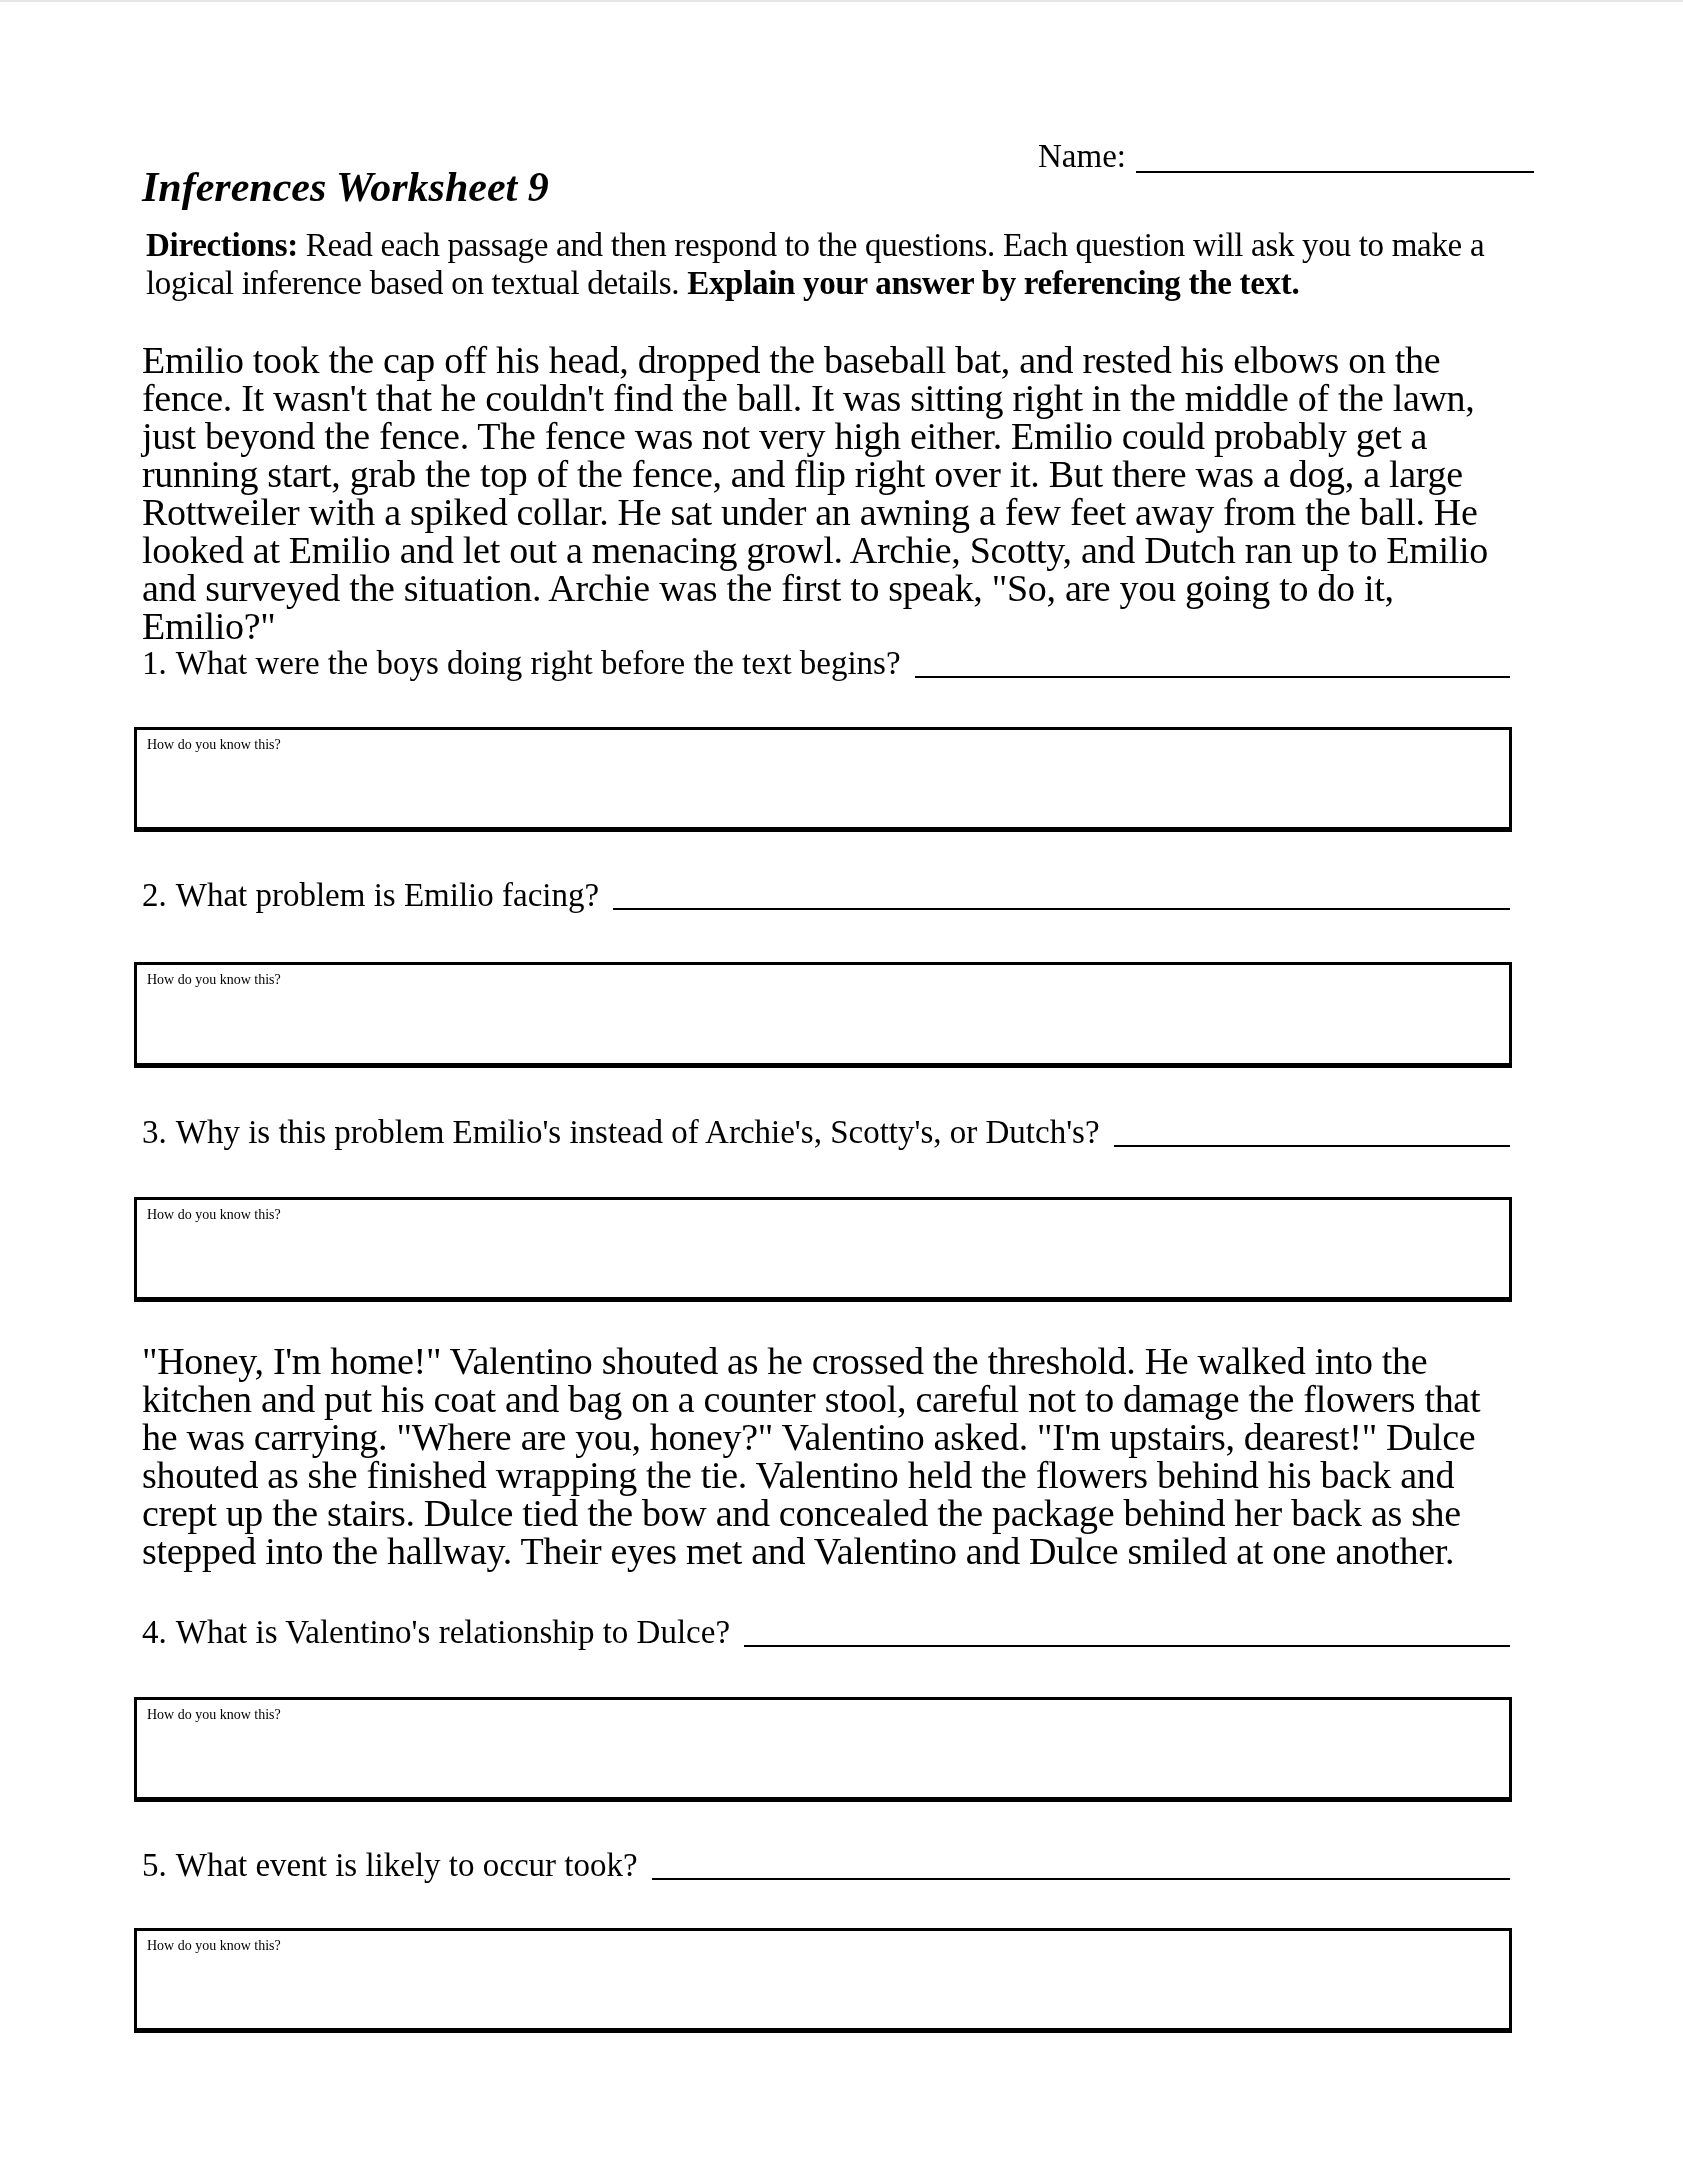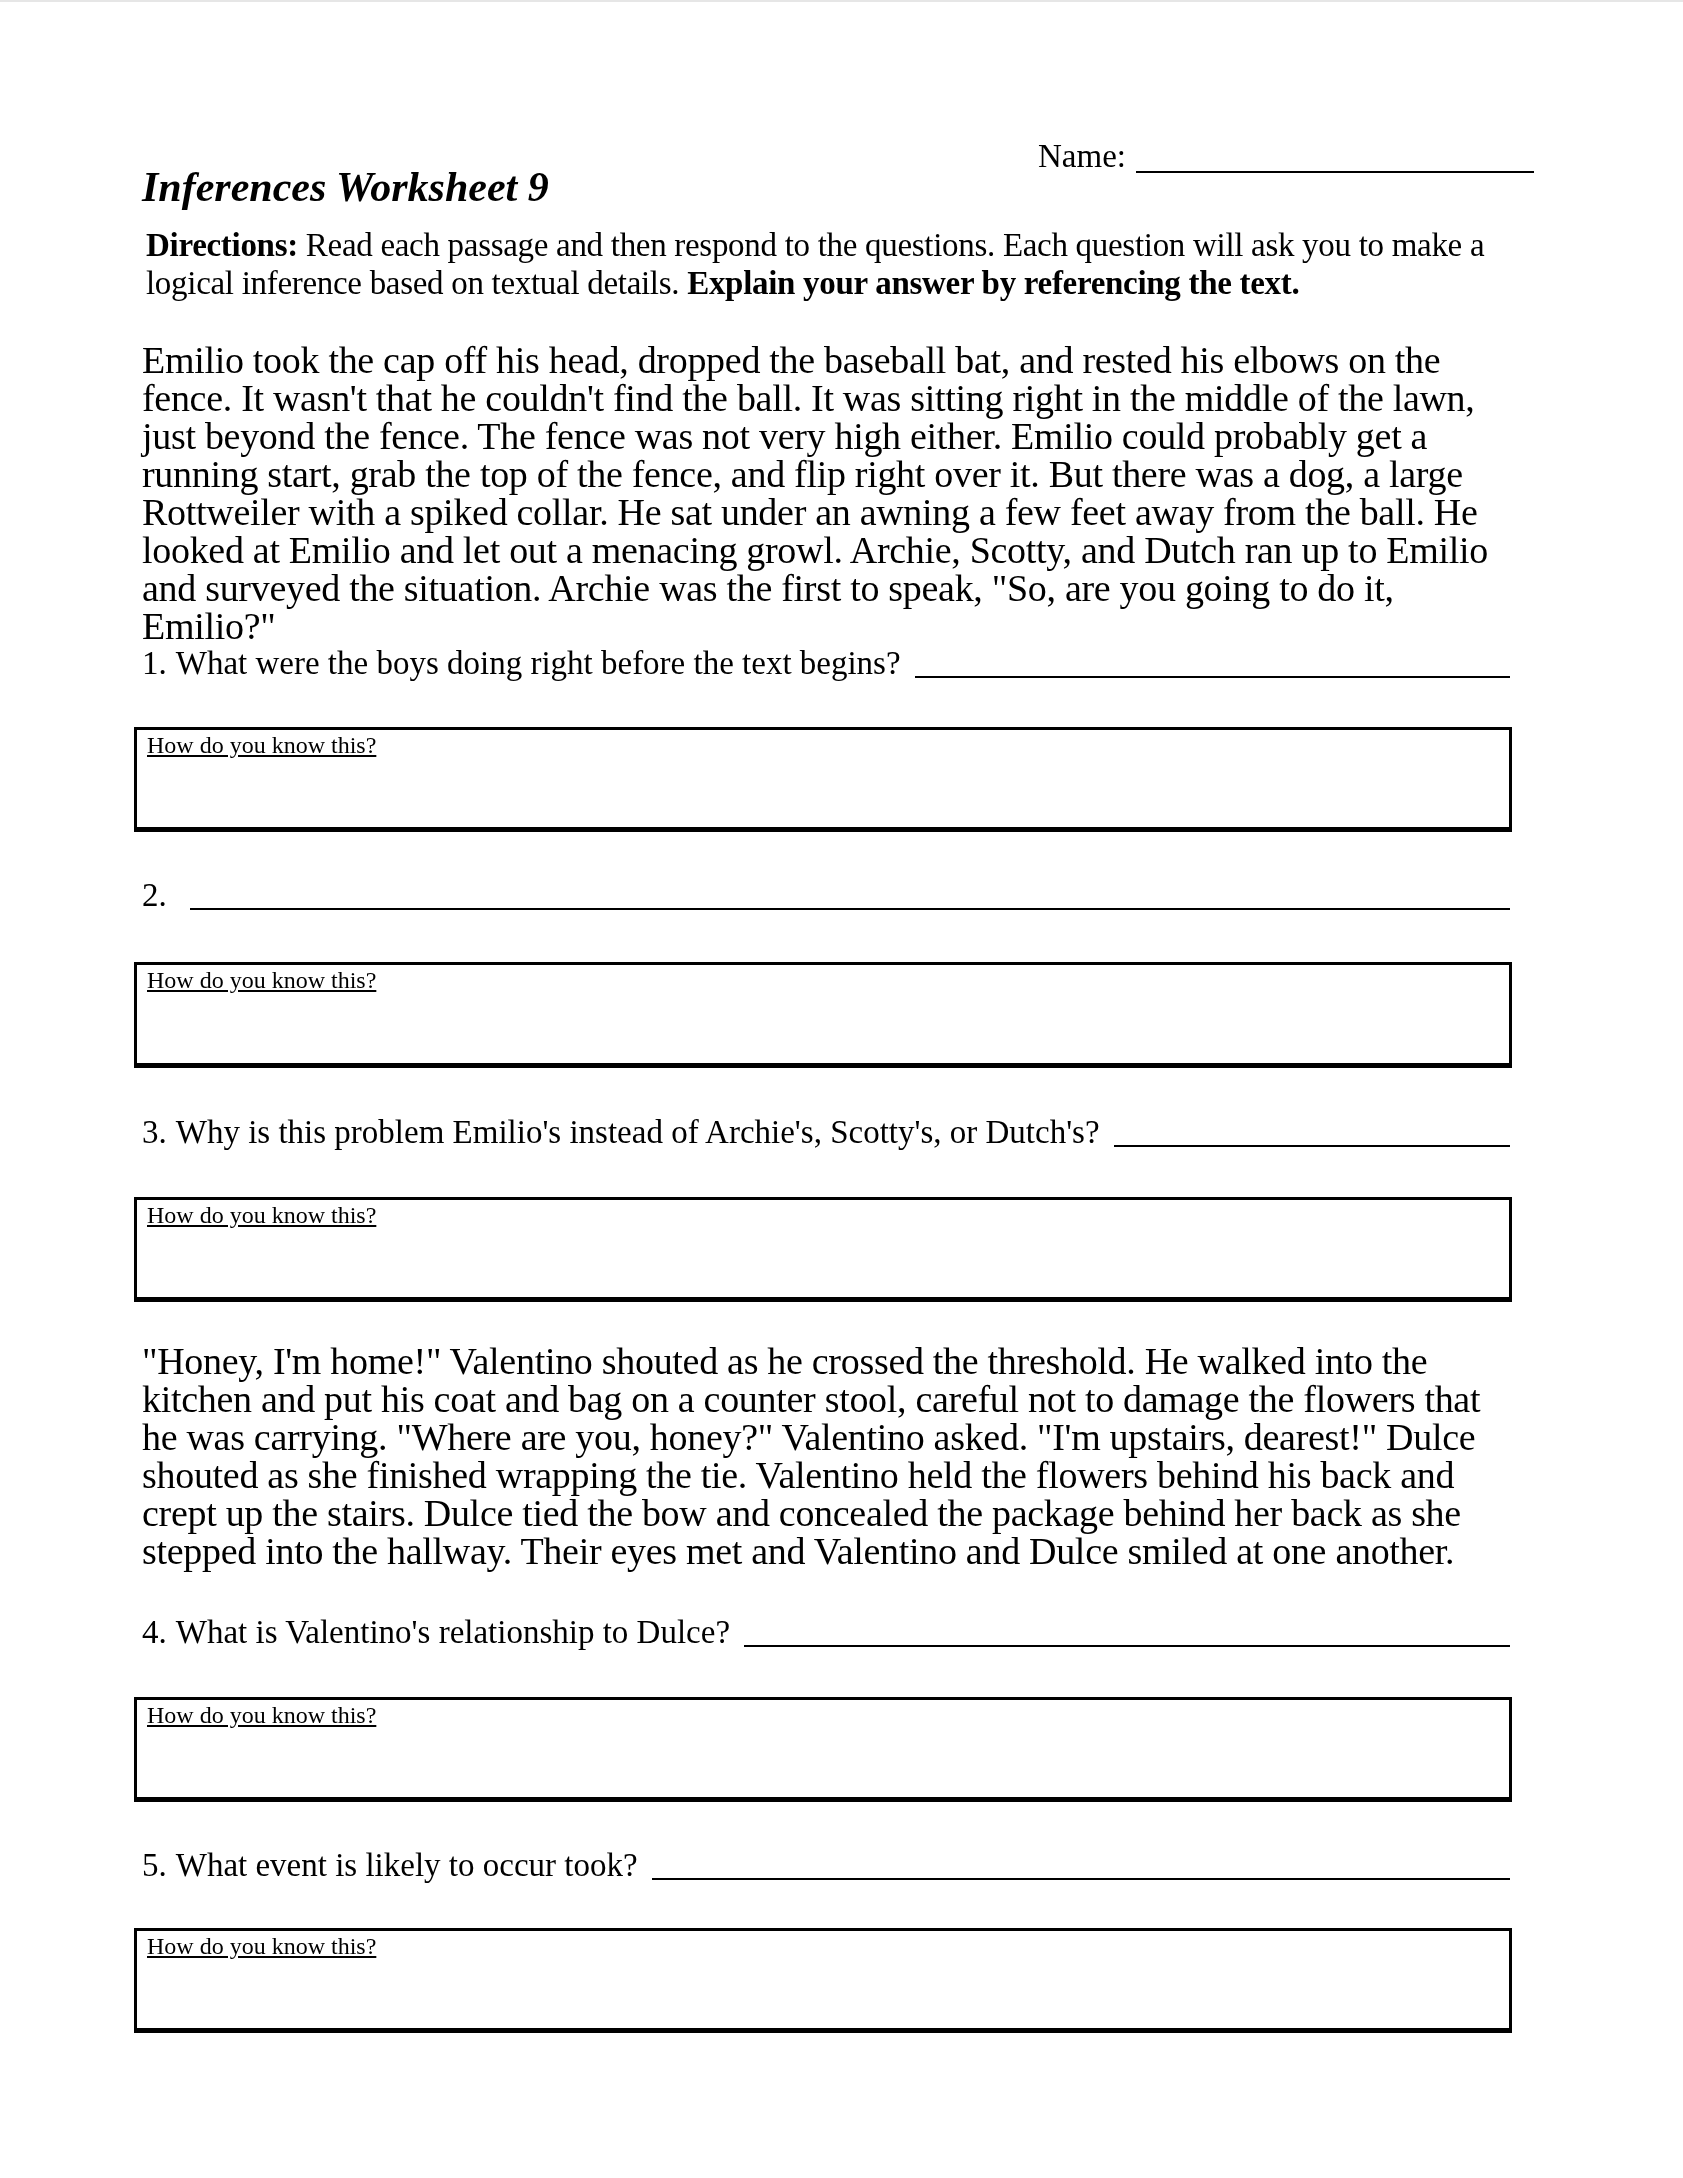--- a/index.html
+++ b/index.html
@@ -98,23 +98,22 @@
     background: #ffffff;
   }
   .box1 { top: 725px;  height: 105px; }
   .box2 { top: 960px;  height: 106px; }
   .box3 { top: 1195px; height: 105px; }
   .box4 { top: 1695px; height: 105px; }
   .box5 { top: 1926px; height: 105px; }
   .box-label {
     display: block;
     padding: 3px 0 0 10px;
-    font-size: 24px;
+    font-size: 14px;
     line-height: 24px;
-    text-decoration: underline;
   }
 </style>
 </head>
 <body>
 
 <div class="page">
 
   <div class="name-row">
     <span>Name:</span>
     <span class="name-line"></span>
@@ -130,20 +129,21 @@
     <span class="q-number">1.</span>
     <span class="q-text">What were the boys doing right before the text begins?</span>
     <span class="answer-line"></span>
   </div>
   <div class="answer-box box1">
     <span class="box-label">How do you know this?</span>
   </div>
 
   <div class="question-row q2">
     <span class="q-number">2.</span>
+    <span class="q-text">What problem is Emilio facing?</span>
     <span class="answer-line"></span>
   </div>
   <div class="answer-box box2">
     <span class="box-label">How do you know this?</span>
   </div>
 
   <div class="question-row q3">
     <span class="q-number">3.</span>
     <span class="q-text">Why is this problem Emilio's instead of Archie's, Scotty's, or Dutch's?</span>
     <span class="answer-line"></span>

